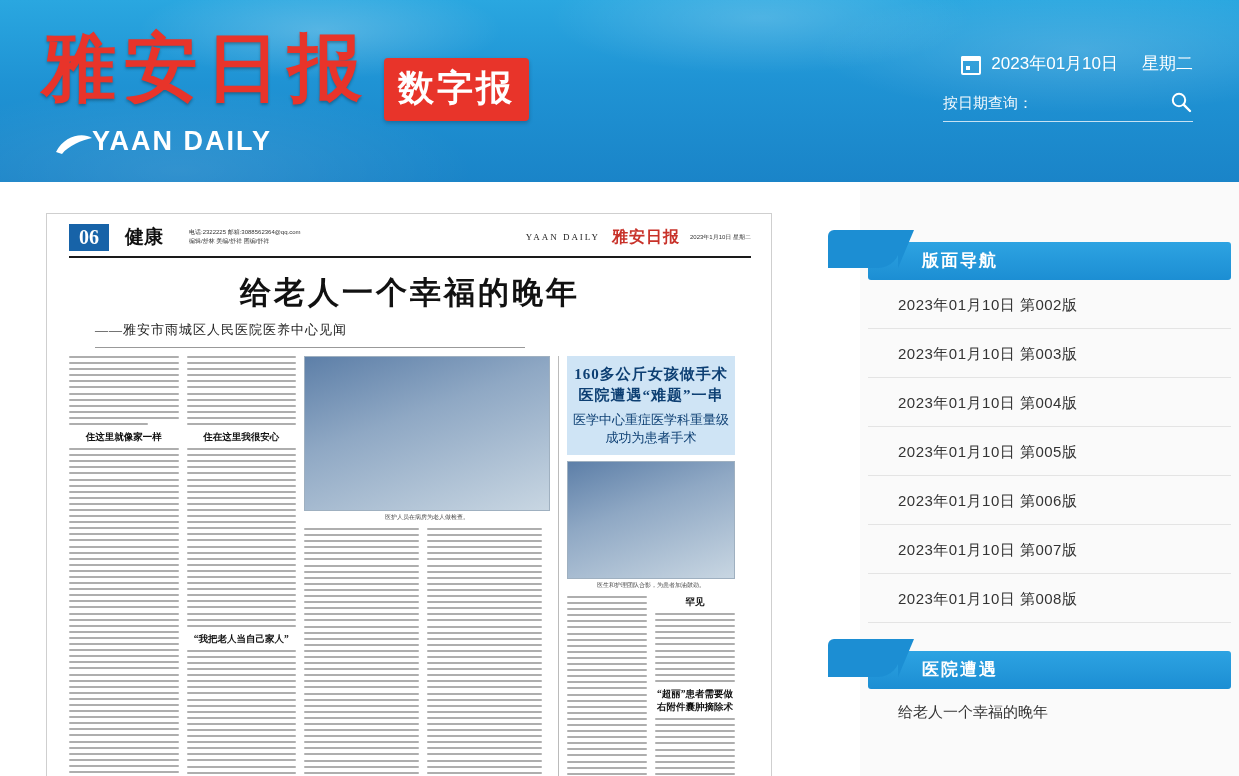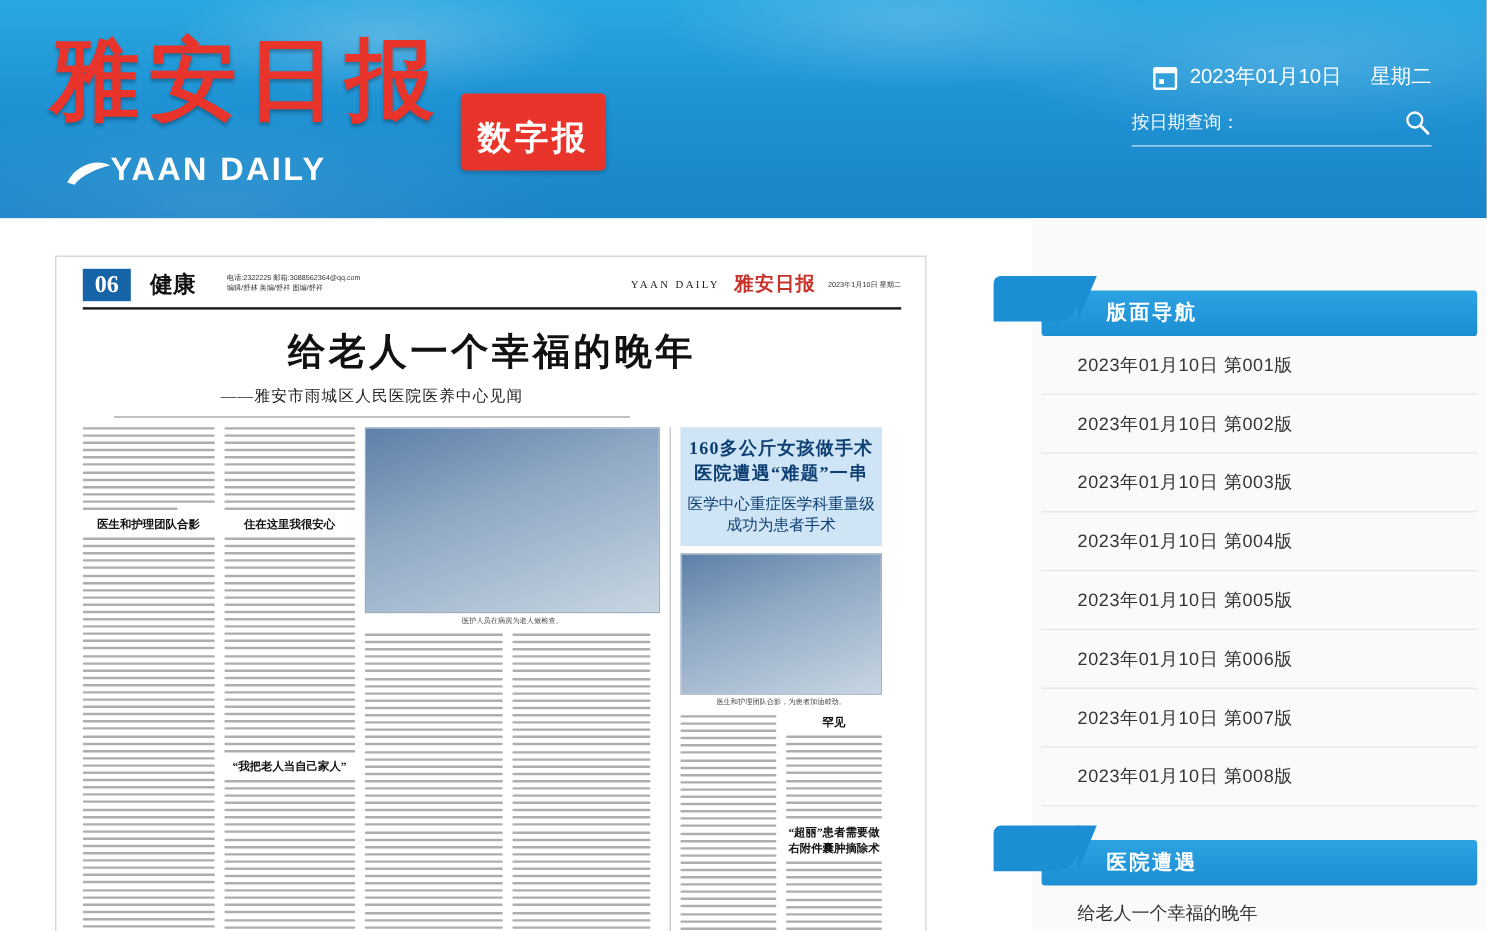--- a/index.html
+++ b/index.html
@@ -58,28 +58,28 @@
   }
   .masthead-swoosh {
     position: absolute;
     left: 12px;
     top: 104px;
     width: 40px;
     height: 26px;
   }
   .digital-badge {
     margin-left: 14px;
-    margin-top: 52px;
+    margin-top: 32px;
     background: #e8342a;
     color: #ffffff;
     font-family: "Liberation Serif", serif;
-    font-size: 28px;
+    font-size: 36px;
     font-weight: bold;
     letter-spacing: 3px;
-    padding: 18px 14px 8px 14px;
+    padding: 6px 14px 8px 14px;
     border-radius: 4px;
     box-shadow: 0 2px 4px rgba(0,0,0,0.22);
     white-space: nowrap;
   }
 
   .header-right {
     position: absolute;
     right: 46px;
     top: 52px;
     width: 250px;
@@ -231,21 +231,21 @@
   .pp-headline {
     text-align: center;
     font-family: "Liberation Serif", serif;
     font-size: 31px;
     font-weight: bold;
     color: #111;
     letter-spacing: 3px;
     margin-top: 14px;
   }
   .pp-subhead {
-    text-align: center;
+    text-align: left;
     font-family: "Liberation Serif", serif;
     font-size: 13px;
     color: #222;
     letter-spacing: 1px;
     margin-top: 7px;
     border-bottom: 1px solid #999;
     padding-bottom: 8px;
     width: 430px;
     margin-left: 26px;
   }
@@ -440,21 +440,21 @@
                 <i></i>
                 <i></i>
                 <i></i>
                 <i></i>
                 <i></i>
                 <i></i>
                 <i></i>
                 <i></i>
                 <i class="short"></i>
             </div>
-            <div class="pp-sub-title">医生和护理团队合影</div>
+            <div class="pp-sub-title">住这里就像家一样</div>
             <div class="fake-lines">
               <i></i>
                 <i></i>
                 <i></i>
                 <i></i>
                 <i></i>
                 <i></i>
                 <i></i>
                 <i></i>
                 <i></i>
@@ -771,21 +771,20 @@
   </div>
 
   <div class="sidebar">
 
     <div class="panel" style="margin-top:60px;">
       <div class="panel-title">
         <span class="panel-tab"></span>
         <span style="position:relative;z-index:2;">版面导航</span>
       </div>
       <ul class="edition-list">
-        <li class="edition-item">2023年01月10日  第001版</li>
         <li class="edition-item">2023年01月10日  第002版</li>
         <li class="edition-item">2023年01月10日  第003版</li>
         <li class="edition-item">2023年01月10日  第004版</li>
         <li class="edition-item">2023年01月10日  第005版</li>
         <li class="edition-item">2023年01月10日  第006版</li>
         <li class="edition-item">2023年01月10日  第007版</li>
         <li class="edition-item">2023年01月10日  第008版</li>
       </ul>
     </div>
 

